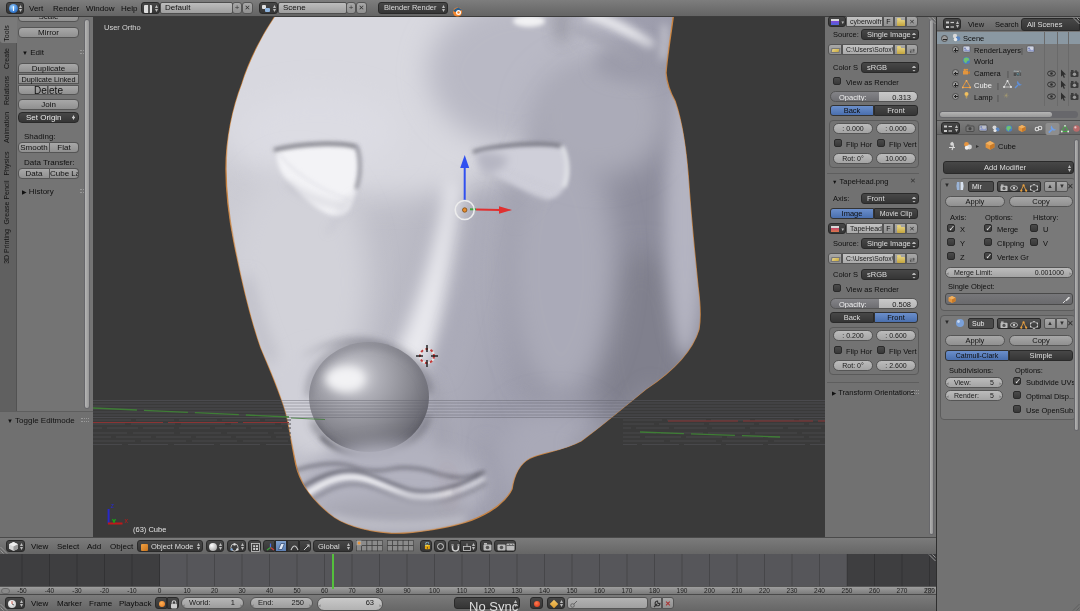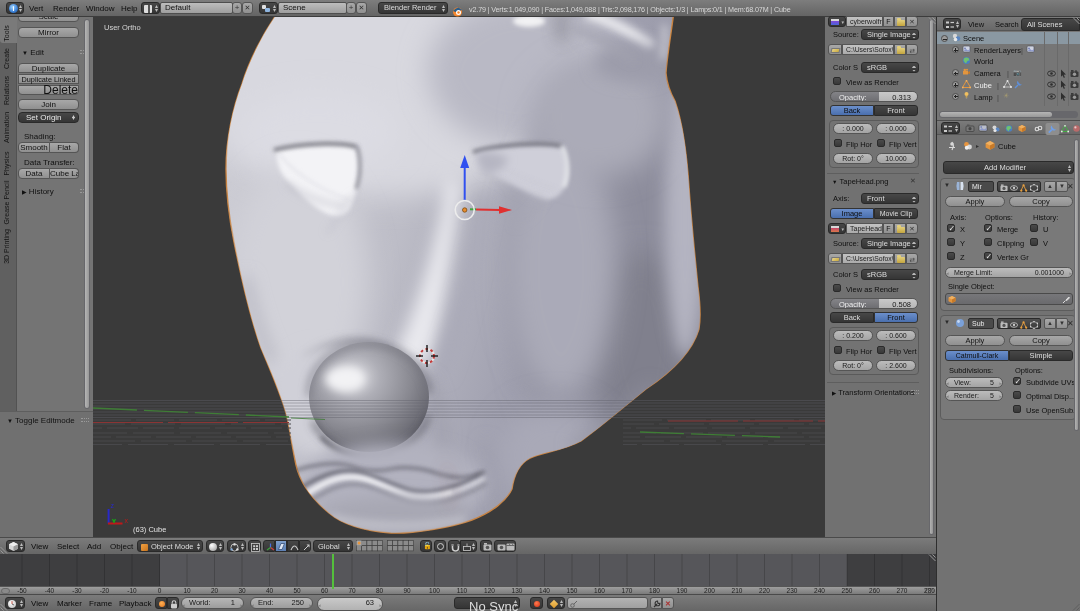--- a/index.html
+++ b/index.html
@@ -60,42 +60,41 @@
   <div class="abs lbtn" style="left:356px;top:2px;width:11px;height:12px;color:#333;font-size:7px;text-align:center;line-height:10px">✕</div>
   <div class="abs dbtn" style="left:378px;top:2px;width:70px;height:12px;font-size:7.5px;line-height:10px;padding-left:5px;color:#ddd;white-space:nowrap">Blender Render<span class="abs" style="right:2px;top:0px;color:#bbb;font-size:6px;line-height:6px">▴</span><span class="abs" style="right:2px;bottom:0px;color:#bbb;font-size:6px;line-height:6px">▾</span></div>
   <div class="abs" style="left:452px;top:3px;width:11px;height:11px">
     <svg width="11" height="11" viewBox="0 0 22 22">
           <circle cx="11" cy="12" r="9" fill="#f5872e"></circle>
           <path d="M2 10 Q6 4 13 3 L20 8 Q14 9 10 13 Z" fill="#2a5d8a"></path>
           <circle cx="13" cy="13" r="5" fill="#fff"></circle>
           <circle cx="13" cy="13" r="2.5" fill="#f5872e"></circle>
         </svg>
   </div>
-  <div class="abs txt8" style="left:469px;top:4.5px;color:#d8d8d8;font-size:7.2px;letter-spacing:-0.15px">v2.79 | Verts:1,049,090 | Faces:1,049,088 | Tris:2,098,176 | Objects:1/3 | Lamps:0/1 | Mem:68.07M | Cube</div>
 </div>
 
 <div class="abs" id="toolshelf" style="left:0;top:17px;width:93px;height:520px;background:#747474;overflow:hidden">
 
   <div class="abs" style="left:0;top:0;width:17px;height:394px;background:#606060;border-right:1px solid #525252"></div>
   <div class="abs" style="left:0;top:0;width:17px;height:26px;background:#7a7a7a;border-radius:0 0 0 3px"></div>
   <div class="abs tab" style="top:8px">Tools</div>
   <div class="abs tab" style="top:33px">Create</div>
   <div class="abs tab" style="top:65px">Relations</div>
   <div class="abs tab" style="top:102px">Animation</div>
   <div class="abs tab" style="top:138px">Physics</div>
   <div class="abs tab" style="top:177px">Grease Pencil</div>
   <div class="abs tab" style="top:221px">3D Printing</div>
 
   <div class="abs lbtn" style="left:18px;top:-6px;width:61px;height:11px;font-size:8px;text-align:center;line-height:9px;border-radius:0 0 4px 4px">Scale</div>
   <div class="abs lbtn" style="left:18px;top:10px;width:61px;height:11px;font-size:8px;text-align:center;line-height:10px;border-radius:4px">Mirror</div>
   <div class="abs txt8" style="left:22px;top:31px;color:#111"><span style="font-size:6px">▼</span> Edit</div>
   <div class="abs" style="left:80px;top:33px;width:8px;height:4px;border-top:1px dotted #999;border-bottom:1px dotted #999"></div>
   <div class="abs lbtn" style="left:18px;top:46px;width:61px;height:10px;font-size:8px;text-align:center;line-height:9px;border-radius:4px 4px 0 0">Duplicate</div>
   <div class="abs lbtn" style="left:18px;top:57px;width:61px;height:10px;font-size:7.3px;text-align:center;line-height:9px;border-radius:0">Duplicate Linked</div>
-  <div class="abs lbtn" style="left:18px;top:68px;width:61px;height:10px;font-size:12px;text-align:right;line-height:9px;border-radius:0 0 4px 4px">Delete</div>
+  <div class="abs lbtn" style="left:18px;top:68px;width:61px;height:10px;font-size:10px;text-align:center;line-height:9px;border-radius:0 0 4px 4px">Delete</div>
   <div class="abs lbtn" style="left:18px;top:82px;width:61px;height:11px;font-size:8px;text-align:center;line-height:10px;border-radius:4px">Join</div>
   <div class="abs dbtn" style="left:18px;top:95px;width:61px;height:11px;font-size:8px;line-height:10px;padding-left:7px;border-radius:4px">Set Origin<span class="abs" style="right:3px;top:0px;color:#ccc;font-size:6px;line-height:6px">▴</span><span class="abs" style="right:3px;bottom:1px;color:#ccc;font-size:6px;line-height:6px">▾</span></div>
   <div class="abs txt8" style="left:24px;top:115px;color:#111">Shading:</div>
   <div class="abs lbtn" style="left:18px;top:125px;width:32px;height:11px;font-size:8px;text-align:center;line-height:10px;border-radius:4px 0 0 4px">Smooth</div>
   <div class="abs lbtn" style="left:50px;top:125px;width:29px;height:11px;font-size:8px;text-align:center;line-height:10px;border-radius:0 4px 4px 0;border-left:none">Flat</div>
   <div class="abs txt8" style="left:24px;top:141px;color:#111">Data Transfer:</div>
   <div class="abs lbtn" style="left:18px;top:151px;width:32px;height:11px;font-size:8px;text-align:center;line-height:10px;border-radius:4px 0 0 4px">Data</div>
   <div class="abs lbtn" style="left:50px;top:151px;width:29px;height:11px;font-size:8px;text-align:center;line-height:10px;border-radius:0 4px 4px 0;border-left:none;white-space:nowrap;overflow:hidden">Cube La</div>
   <div class="abs txt8" style="left:22px;top:170px;color:#111"><span style="font-size:6px">▶</span> History</div>
   <div class="abs" style="left:80px;top:172px;width:8px;height:4px;border-top:1px dotted #999;border-bottom:1px dotted #999"></div>

